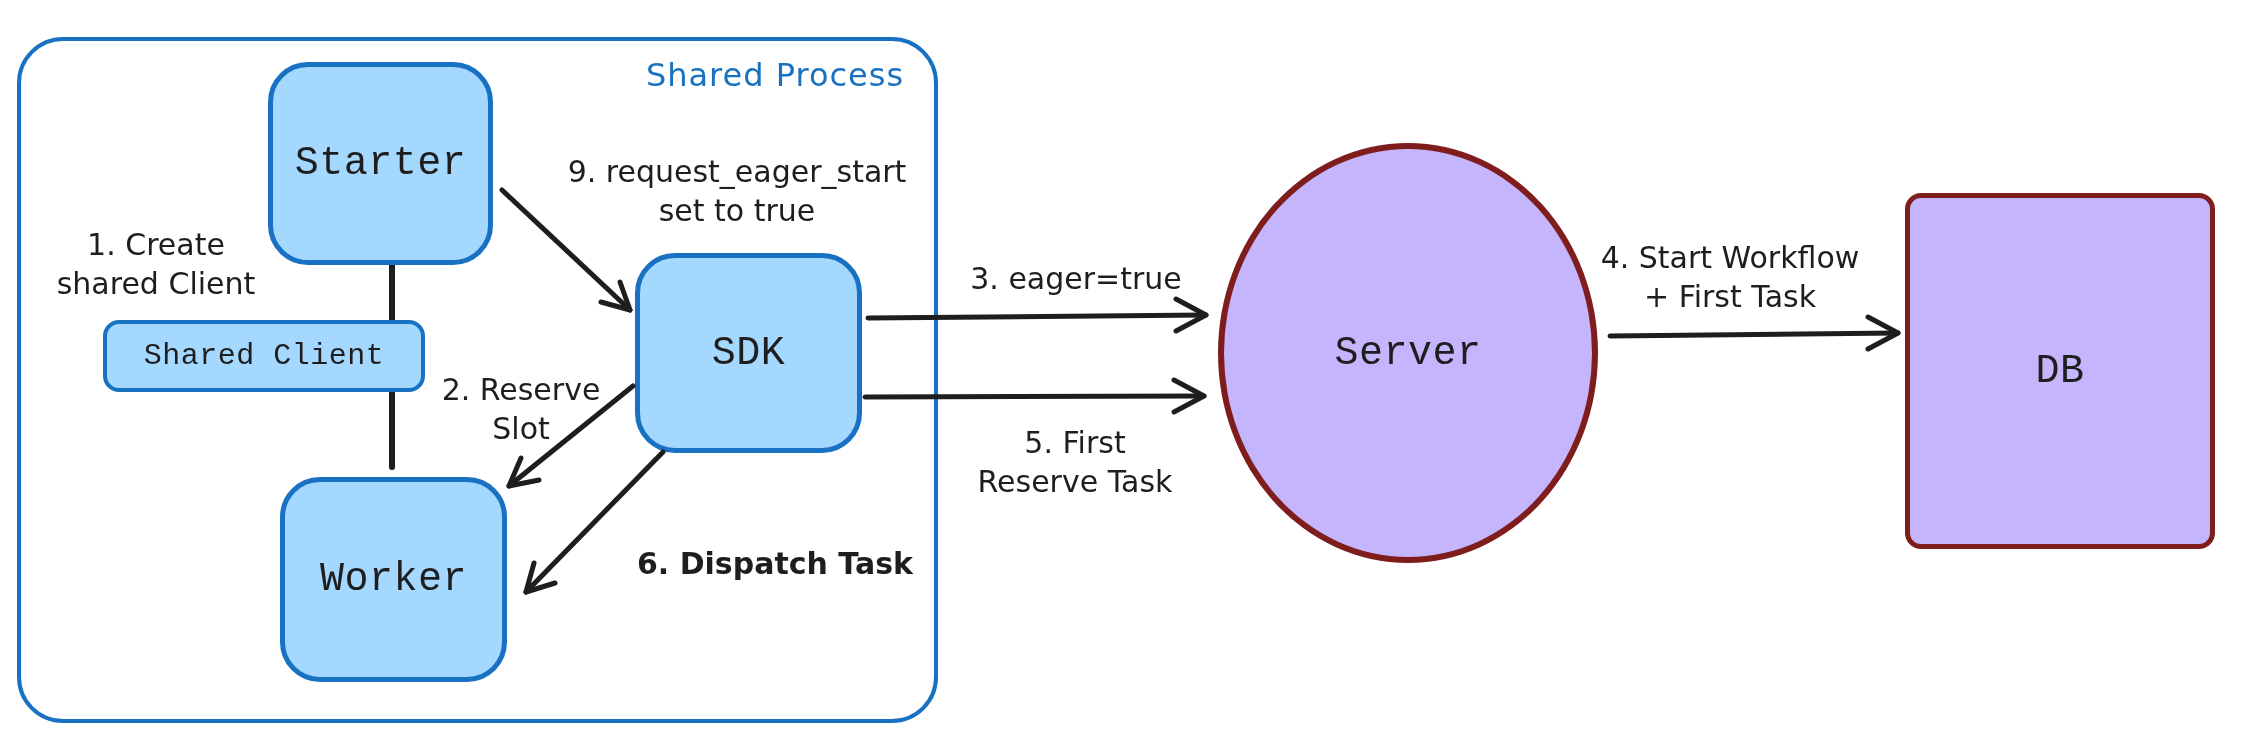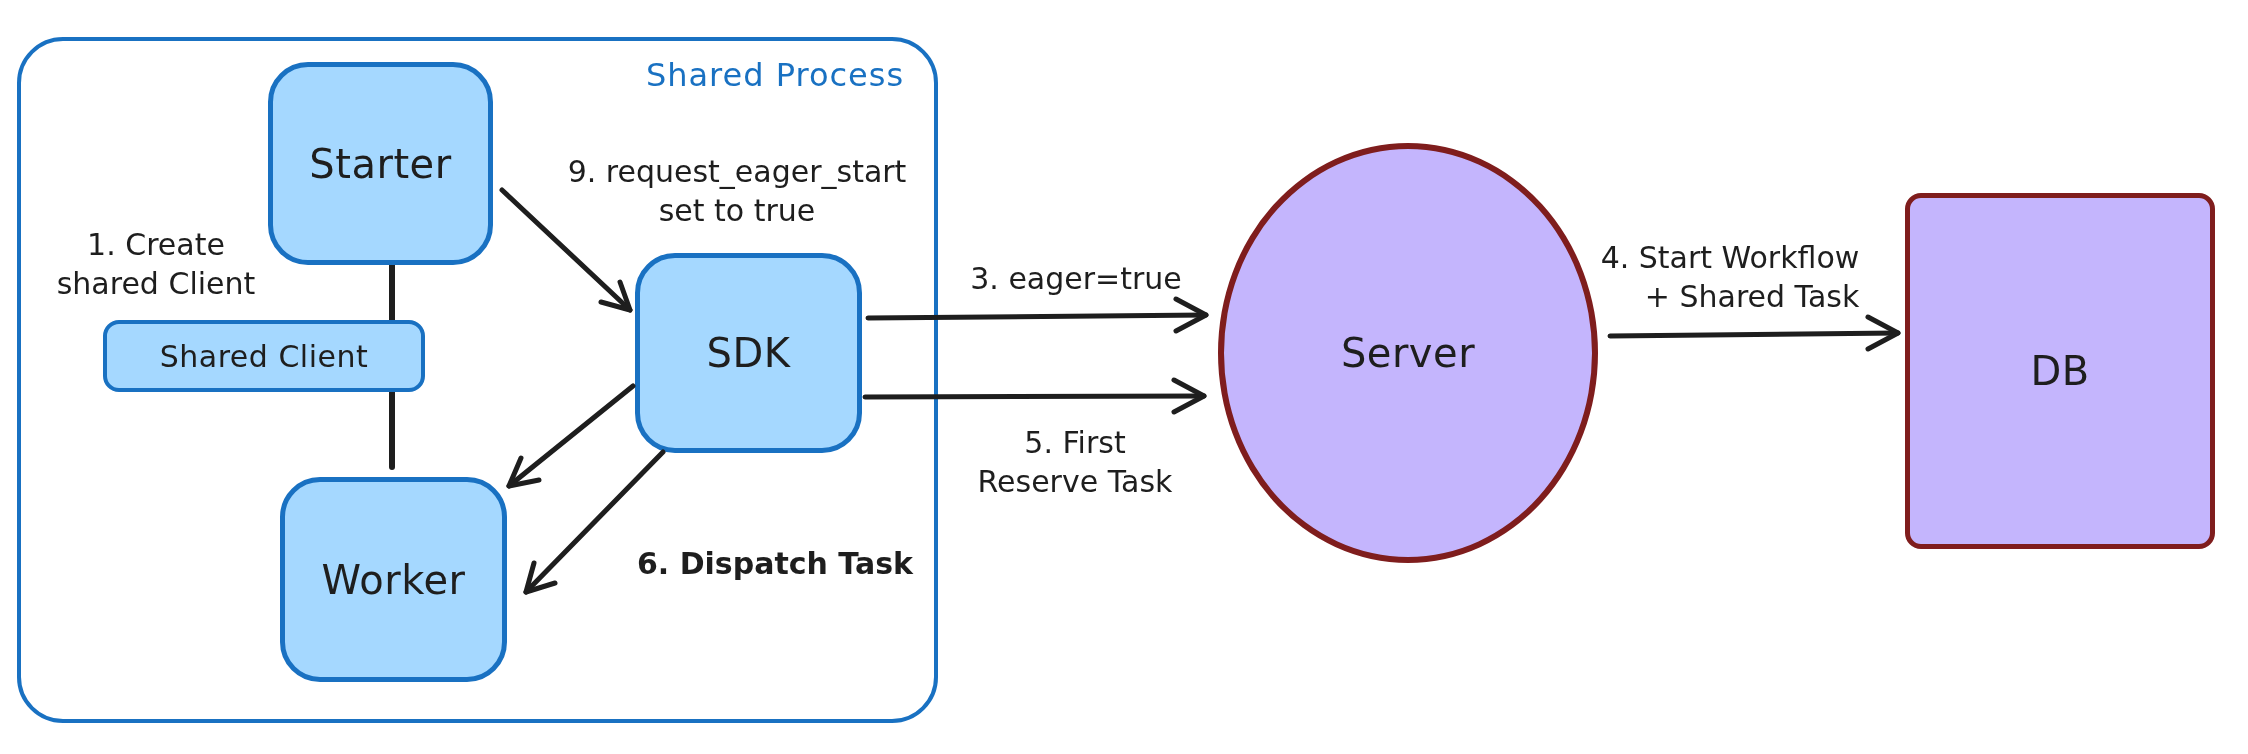--- a/index.html
+++ b/index.html
@@ -3,21 +3,21 @@
 <meta charset="utf-8">
 <style>
   html,body{margin:0;padding:0;background:#ffffff;}
   body{
     width:2248px;height:754px;position:relative;overflow:hidden;
     font-family:"DejaVu Sans",sans-serif;color:#1e1e1e;
   }
   .canvas{position:absolute;inset:0;}
   svg.layer{position:absolute;left:0;top:0;pointer-events:none;}
   .lines-behind{z-index:1;}
-  .node,.outer-box{position:absolute;box-sizing:border-box;z-index:2;display:flex;align-items:center;justify-content:center;}
+  .node,.outer-box{position:absolute;box-sizing:border-box;z-index:2;display:flex;align-items:center;justify-content:center;font-family:Liberation Mono, monospace;}
   .outer-box{
     left:17px;top:37px;width:921px;height:686px;
     border:4.5px solid #1971c2;border-radius:46px;background:transparent;
   }
   .blue-node{background:#a5d8ff;border:5px solid #1971c2;}
   .red-node{background:#c4b5fd;border:5px solid #7f1d1d;}
   .node-label{font-size:40px;letter-spacing:.5px;white-space:nowrap;}
   .starter{left:268px;top:62px;width:225px;height:203px;border-radius:40px;}
   .shared-client{left:103px;top:320px;width:322px;height:72px;border-radius:16px;border-width:4px;}
   .shared-client .node-label{font-size:30px;}
@@ -33,21 +33,21 @@
   .process-title{
     position:absolute;z-index:4;transform:translate(-50%,-50%);
     left:775px;top:75px;font-size:32px;color:#1971c2;white-space:nowrap;letter-spacing:1px;
   }
   .a-create{left:156px;top:264px;}
   .a-eager-start{left:737px;top:191px;}
   .a-reserve{left:521px;top:409px;}
   .a-eager-true{left:1076px;top:278px;}
   .a-first-task{left:1075px;top:462px;}
   .a-dispatch{left:775px;top:563px;font-weight:bold;}
-  .a-start-workflow{left:1730px;top:277px;text-align:right;}
+  .a-start-workflow{left:1730px;top:277px;}
   .stroke{stroke:#1e1e1e;stroke-width:5;fill:none;stroke-linecap:round;stroke-linejoin:round;}
   .conn{stroke-width:6;}
 </style>
 </head>
 <body>
 
 <div class="canvas">
 
   <svg class="layer lines-behind" width="2248" height="754" viewBox="0 0 2248 754">
     <line class="stroke conn" x1="392" y1="265" x2="392" y2="467"></line>
@@ -110,28 +110,32 @@
   <div class="annotation a-create">
     <span>1. Create</span><br>
     <span>shared Client</span>
   </div>
 
   <div class="annotation a-eager-start">
     <span>9. request_eager_start</span><br>
     <span>set to true</span>
   </div>
 
+  <div class="annotation a-reserve">
+    <span>2. Reserve</span><br>
+    <span>Slot</span>
+  </div>
 
   <div class="annotation a-eager-true">3. eager=true</div>
 
   <div class="annotation a-first-task">
     <span>5. First</span><br>
     <span>Reserve Task</span>
   </div>
 
   <div class="annotation a-dispatch">6. Dispatch Task</div>
 
   <div class="annotation a-start-workflow">
     <span>4. Start Workflow</span><br>
-    <span>+ Shared Task</span>
+    <span>+ First Task</span>
   </div>
 
 </div>
 
 </body></html>

